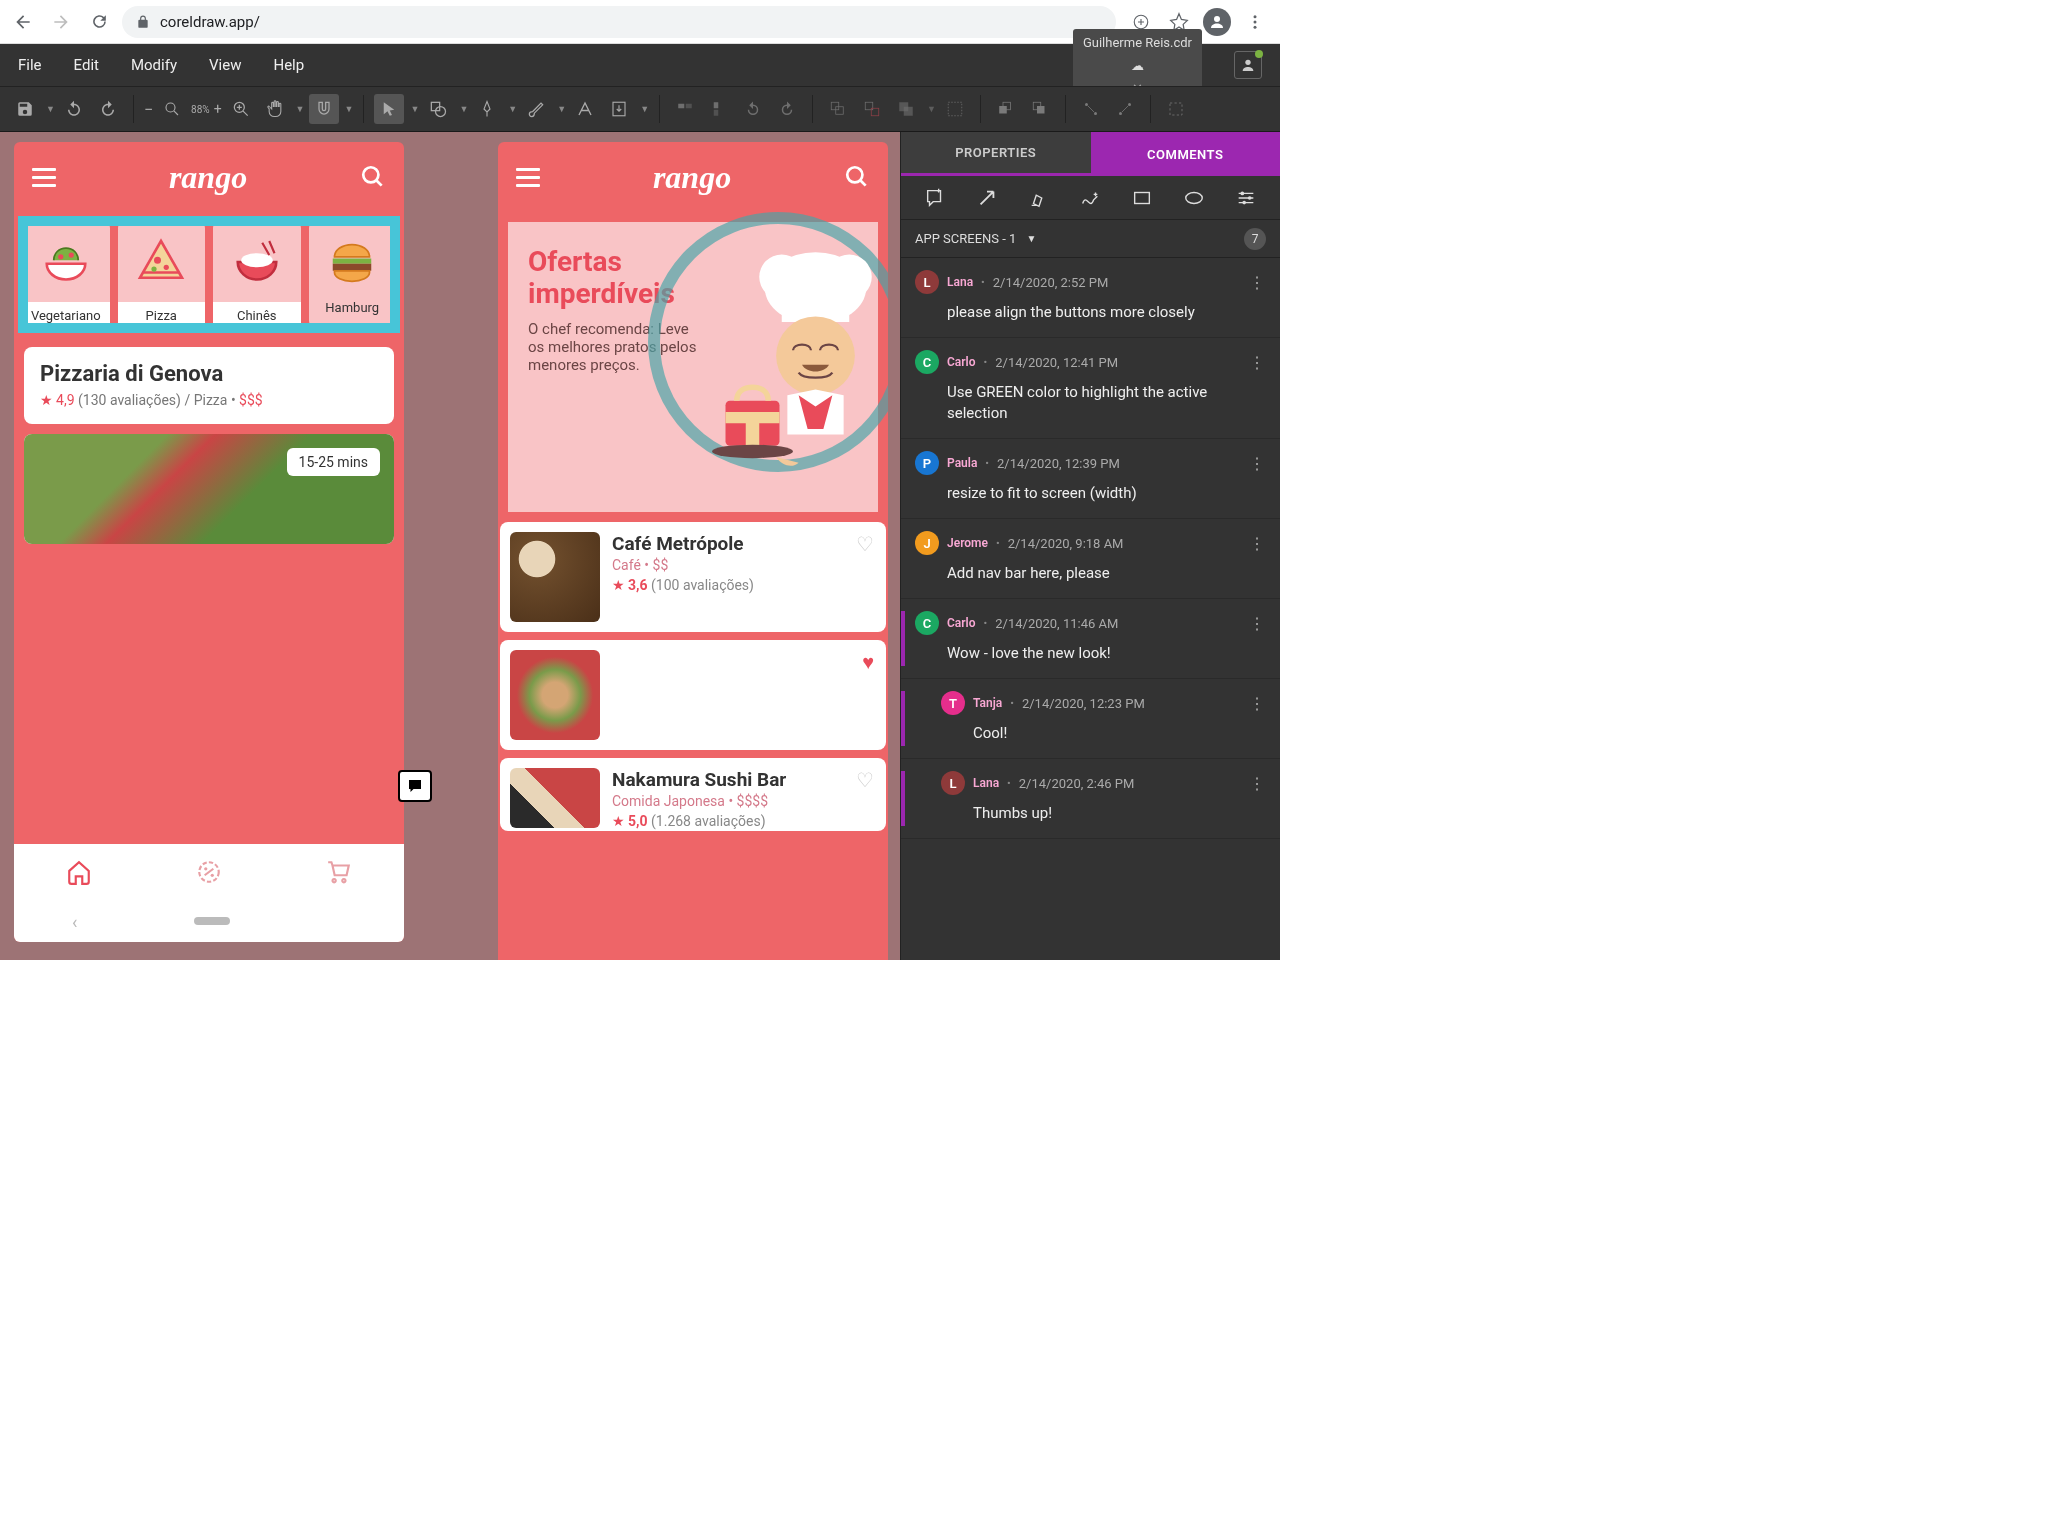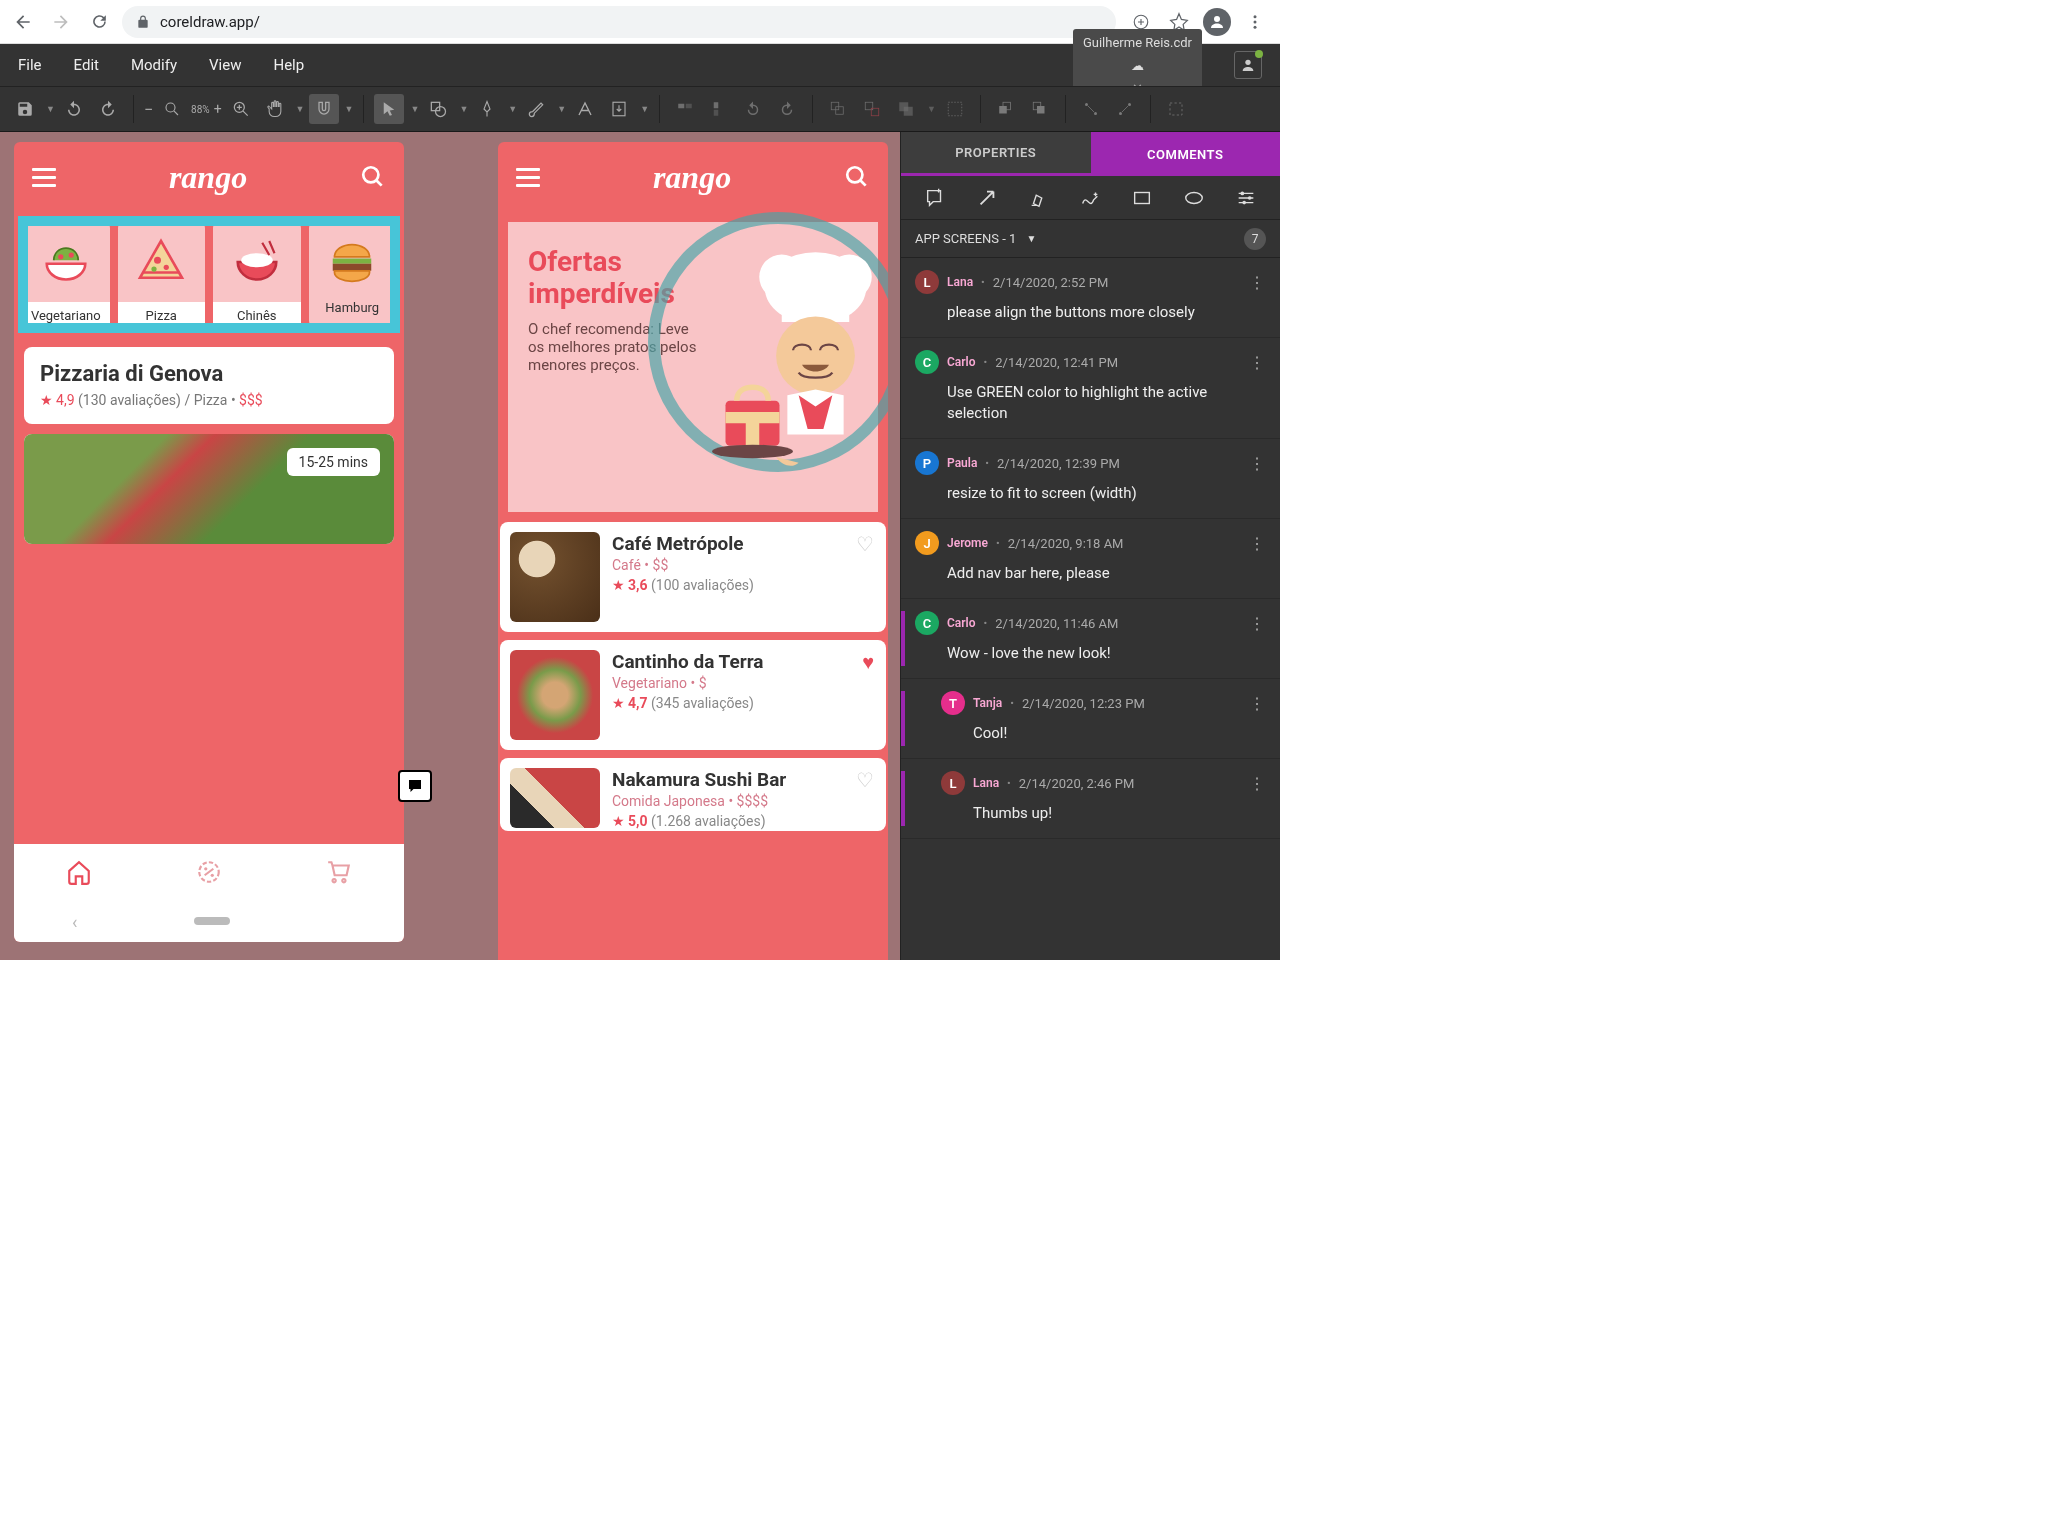--- a/index.html
+++ b/index.html
@@ -513,25 +513,20 @@
           <div class="list-thumb li-coffee"></div>
           <div class="list-body">
             <div class="list-title">Café Metrópole</div>
             <div class="list-cat">Café • $$</div>
             <div class="list-rating"><span class="star">★ </span><b style="color:#e94b5a;">3,6</b> <span>(100 avaliações)</span></div>
           </div>
           <div class="heart">♡</div>
         </div>
         <div class="list-item">
           <div class="list-thumb li-salad"></div>
-          <div class="list-body">
-            <div class="list-title">Cantinho da Terra</div>
-            <div class="list-cat">Vegetariano • $</div>
-            <div class="list-rating"><span class="star">★ </span><b style="color:#e94b5a;">4,7</b> <span>(345 avaliações)</span></div>
-          </div>
           <div class="heart filled">♥</div>
         </div>
         <div class="list-item" style="padding-bottom:2px;">
           <div class="list-thumb li-sushi" style="height:60px;"></div>
           <div class="list-body">
             <div class="list-title">Nakamura Sushi Bar</div>
             <div class="list-cat">Comida Japonesa • $$$$</div>
             <div class="list-rating"><span class="star">★ </span><b style="color:#e94b5a;">5,0</b> <span>(1.268 avaliações)</span></div>
           </div>
           <div class="heart">♡</div>

